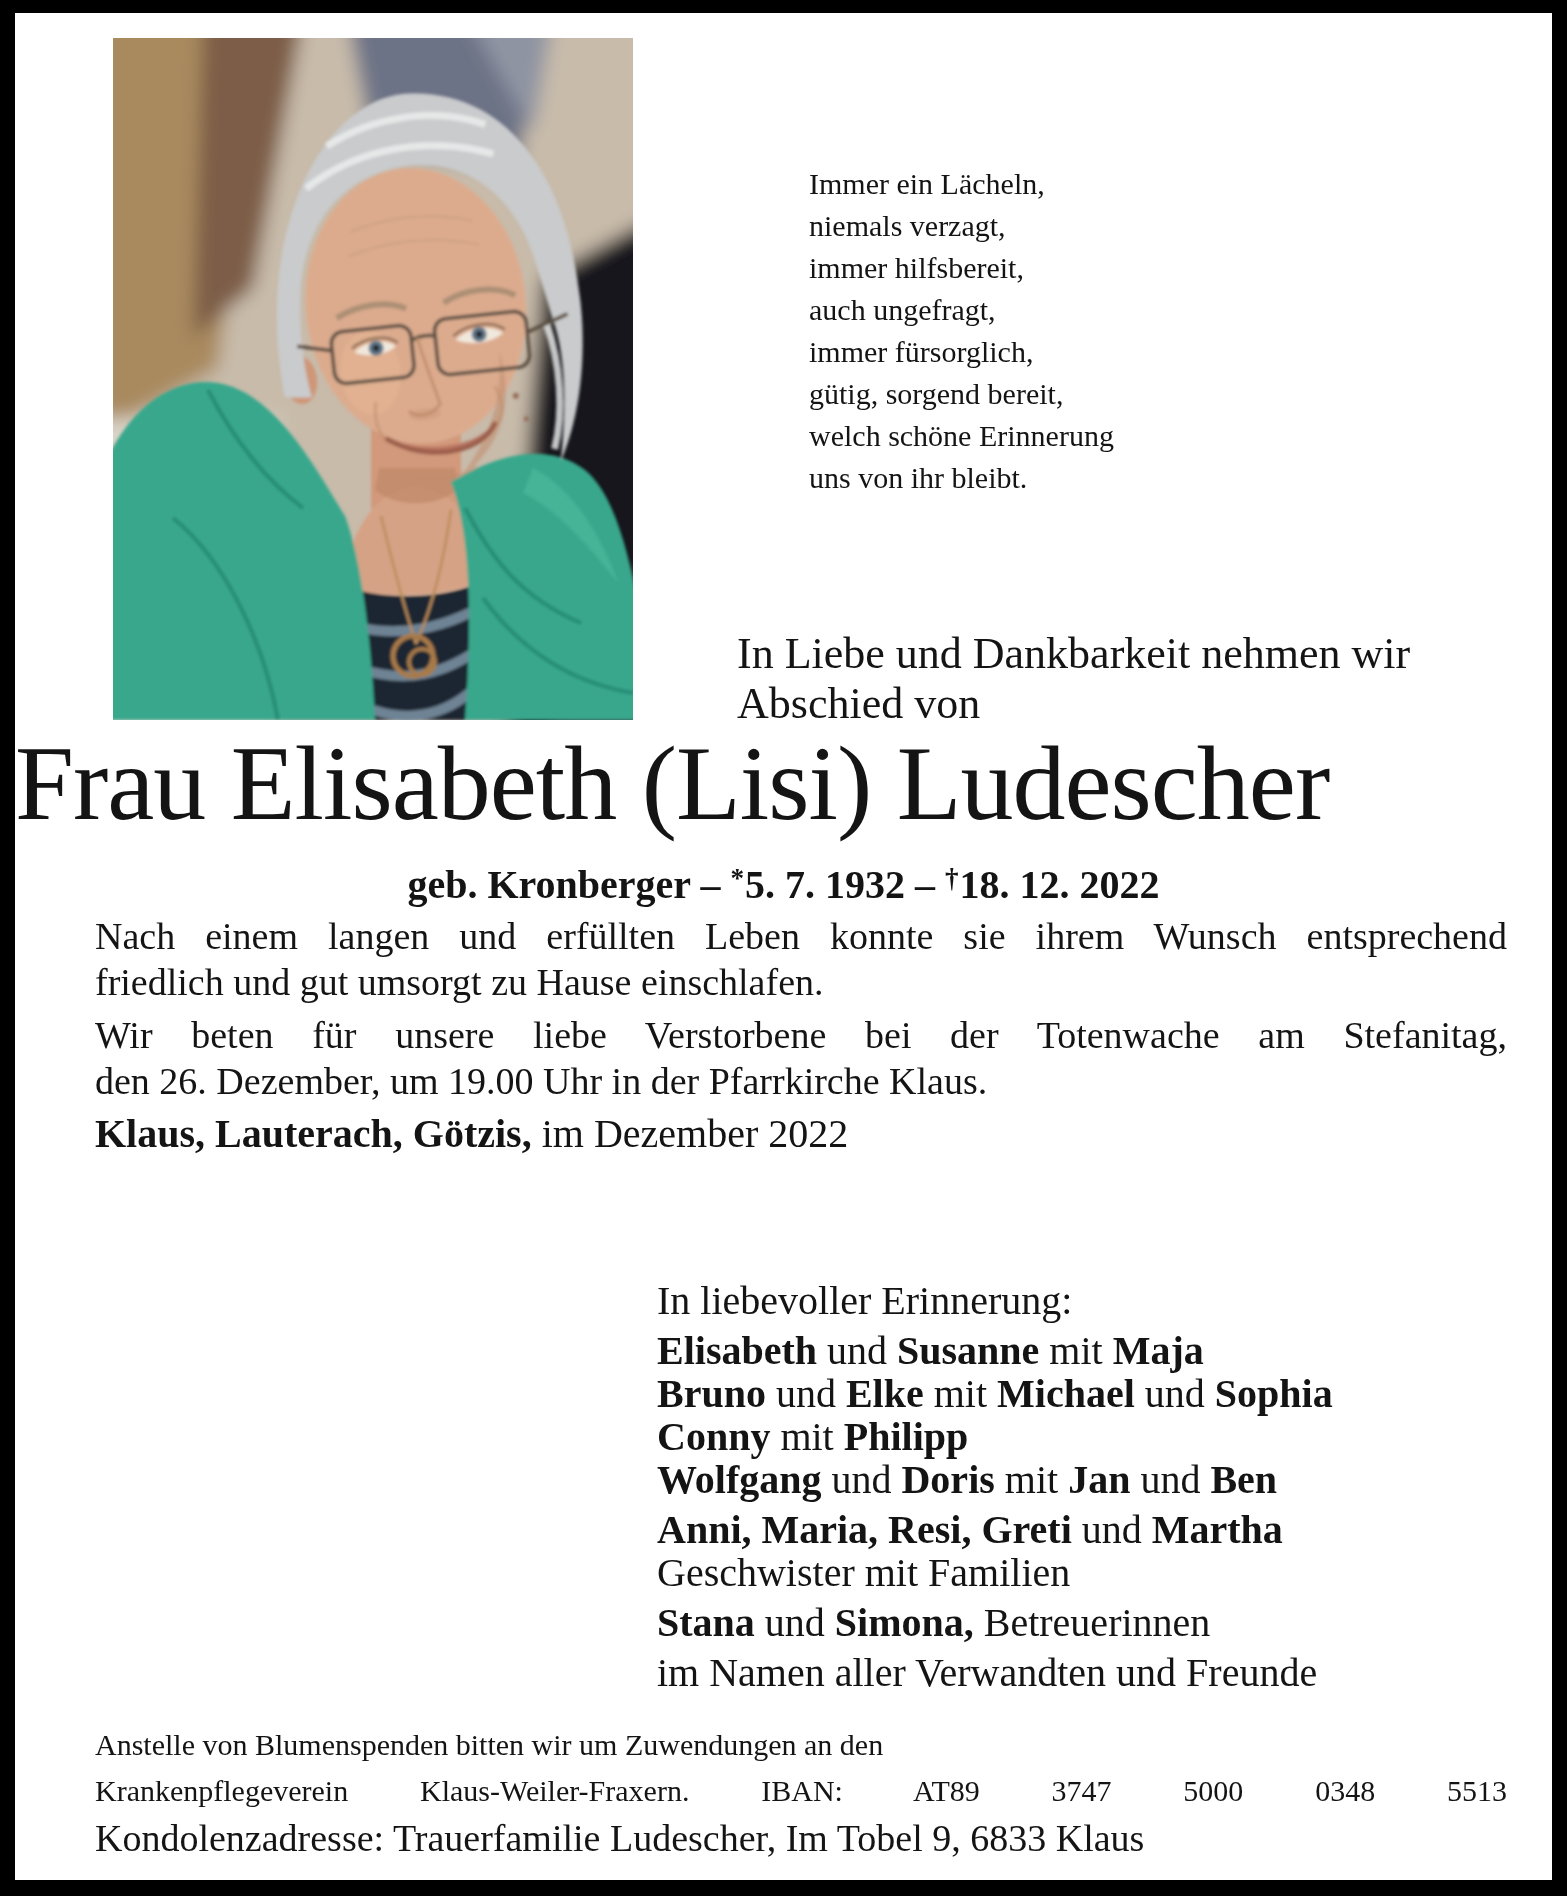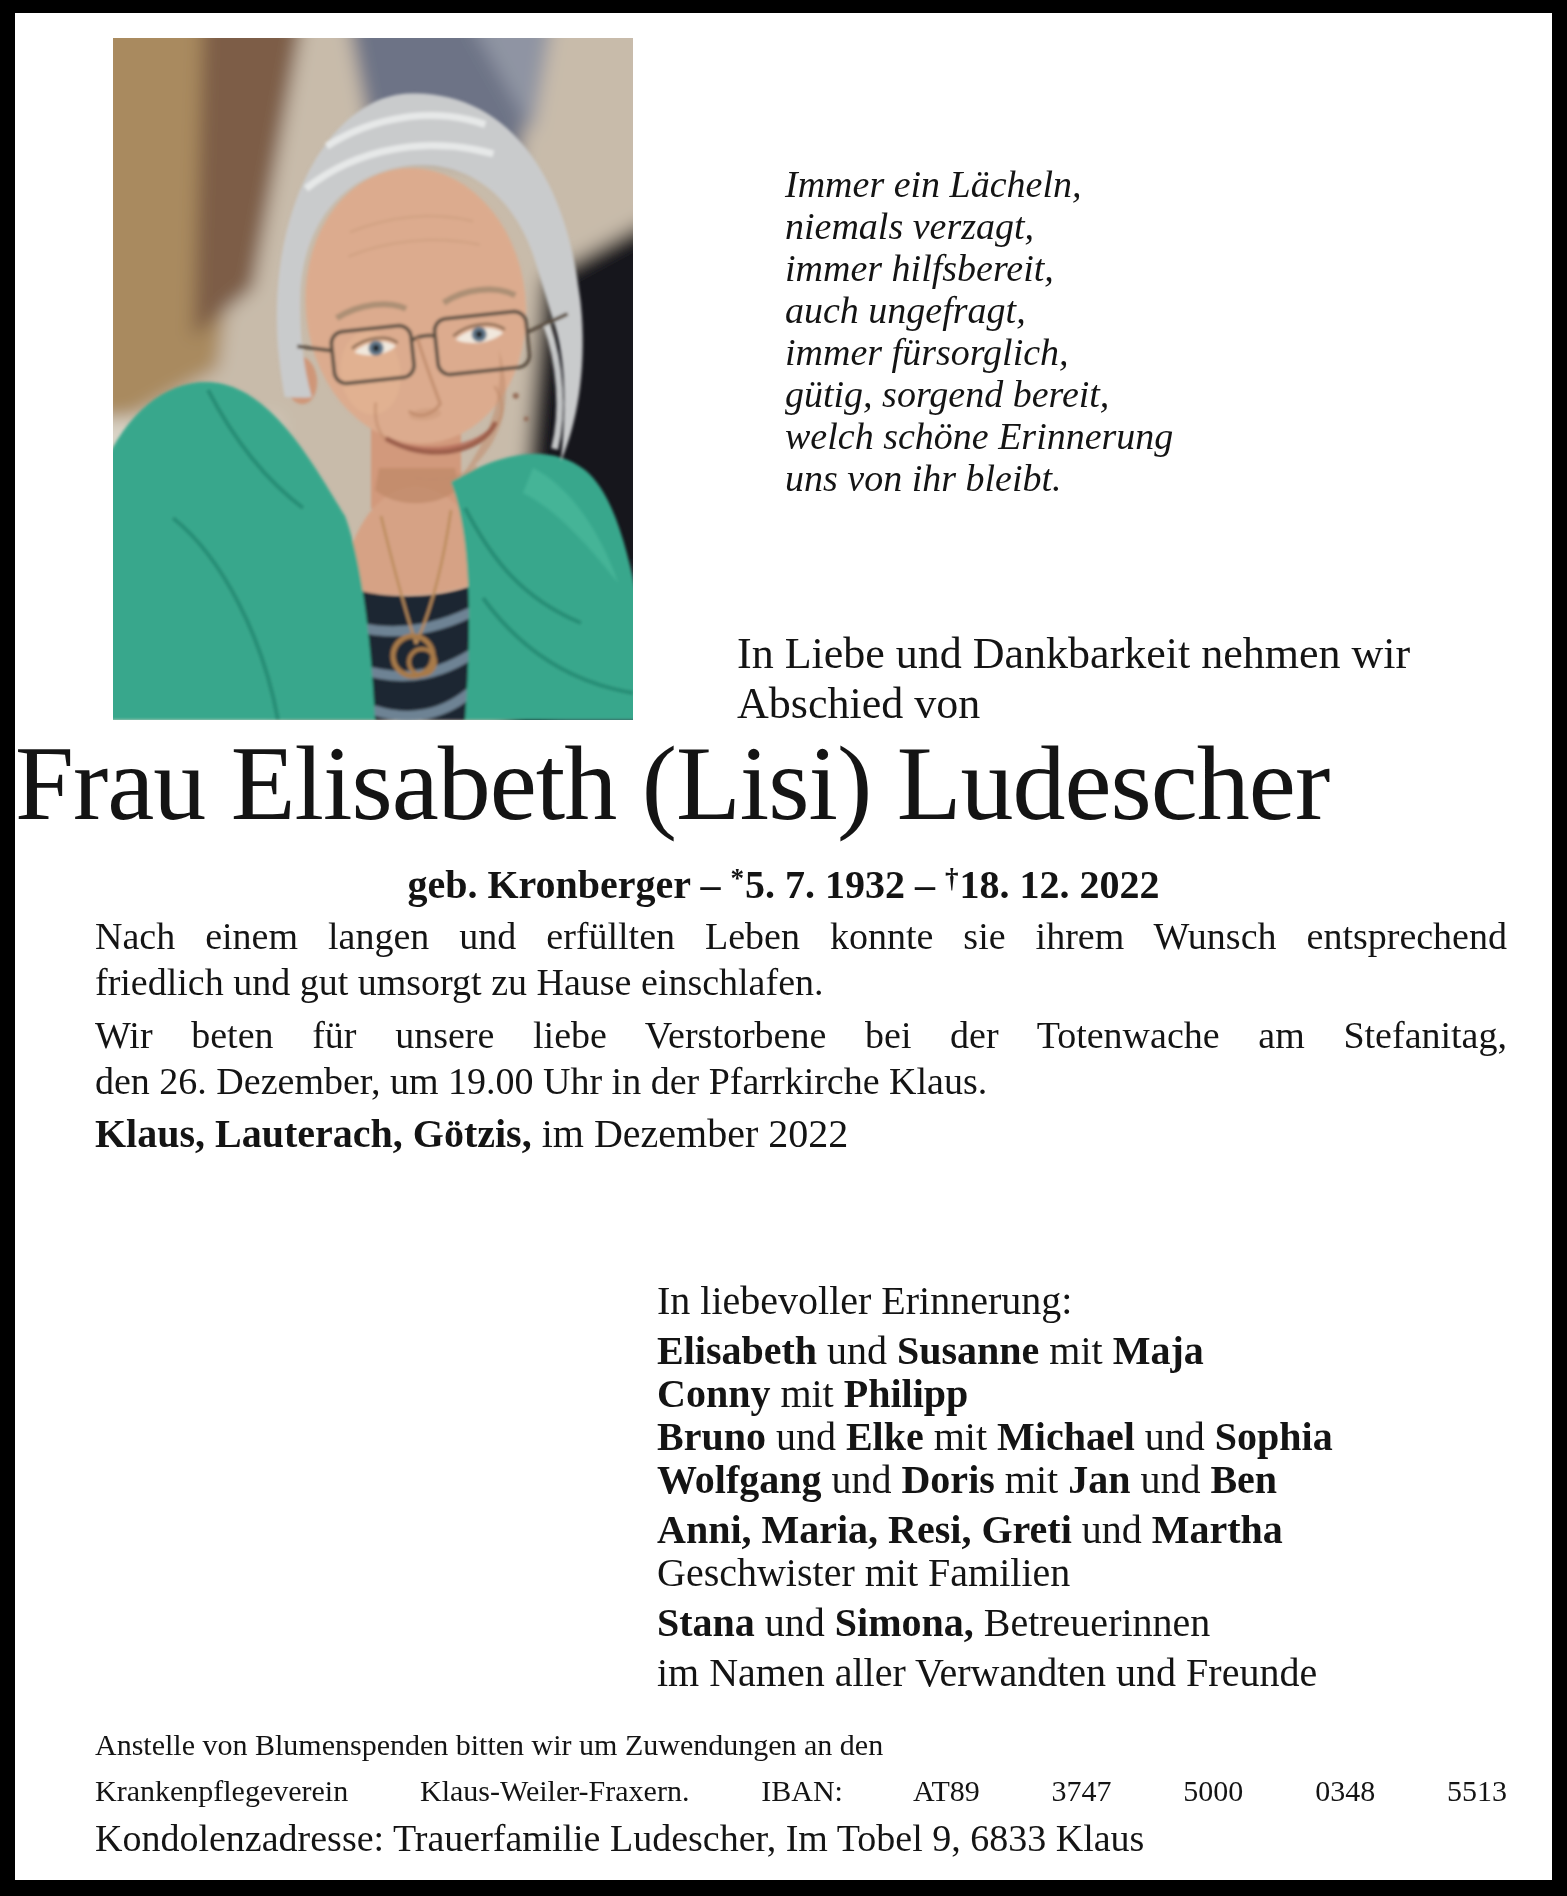--- a/index.html
+++ b/index.html
@@ -16,23 +16,22 @@
     width:1537px;height:1867px;
     background:#ffffff;
   }
   .photo{
     position:absolute;left:98px;top:25px;
     width:520px;height:682px;
     overflow:hidden;
   }
   .photo svg{display:block;width:100%;height:100%;}
   .poem{
-    position:absolute;left:770px;top:150px;
-    font-style:italic;
-    font-size:38px;line-height:42px;
+    position:absolute;left:794px;top:150px;
+    font-size:30px;line-height:42px;
     white-space:nowrap;
   }
   .intro{
     position:absolute;left:722px;top:616px;
     font-size:44px;line-height:50px;
     white-space:nowrap;
   }
   h1.name{
     position:absolute;left:0;top:718px;width:100%;
     margin:0;text-align:left;
@@ -219,22 +218,22 @@
       <span class="bold">Klaus, Lauterach, Götzis,</span>
       <span>im Dezember 2022</span>
     </div>
   </div>
 
   <div class="memorial">
     <div class="mheading">In liebevoller Erinnerung:</div>
     <div>
         <div class="mblock">
           <div><span class="bold">Elisabeth</span><span> und </span><span class="bold">Susanne</span><span> mit </span><span class="bold">Maja</span></div>
+          <div><span class="bold">Bruno</span><span> und </span><span class="bold">Elke</span><span> mit </span><span class="bold">Michael</span><span> und </span><span class="bold">Sophia</span></div>
           <div><span class="bold">Conny</span><span> mit </span><span class="bold">Philipp</span></div>
-          <div><span class="bold">Bruno</span><span> und </span><span class="bold">Elke</span><span> mit </span><span class="bold">Michael</span><span> und </span><span class="bold">Sophia</span></div>
           <div><span class="bold">Wolfgang</span><span> und </span><span class="bold">Doris</span><span> mit </span><span class="bold">Jan</span><span> und </span><span class="bold">Ben</span></div>
         </div>
         <div class="mblock">
           <div><span class="bold">Anni, Maria, Resi, Greti</span><span> und </span><span class="bold">Martha</span></div>
           <div><span>Geschwister mit Familien</span></div>
         </div>
         <div class="mblock">
           <div><span class="bold">Stana</span><span> und </span><span class="bold">Simona,</span><span> Betreuerinnen</span></div>
         </div>
         <div class="mblock">

